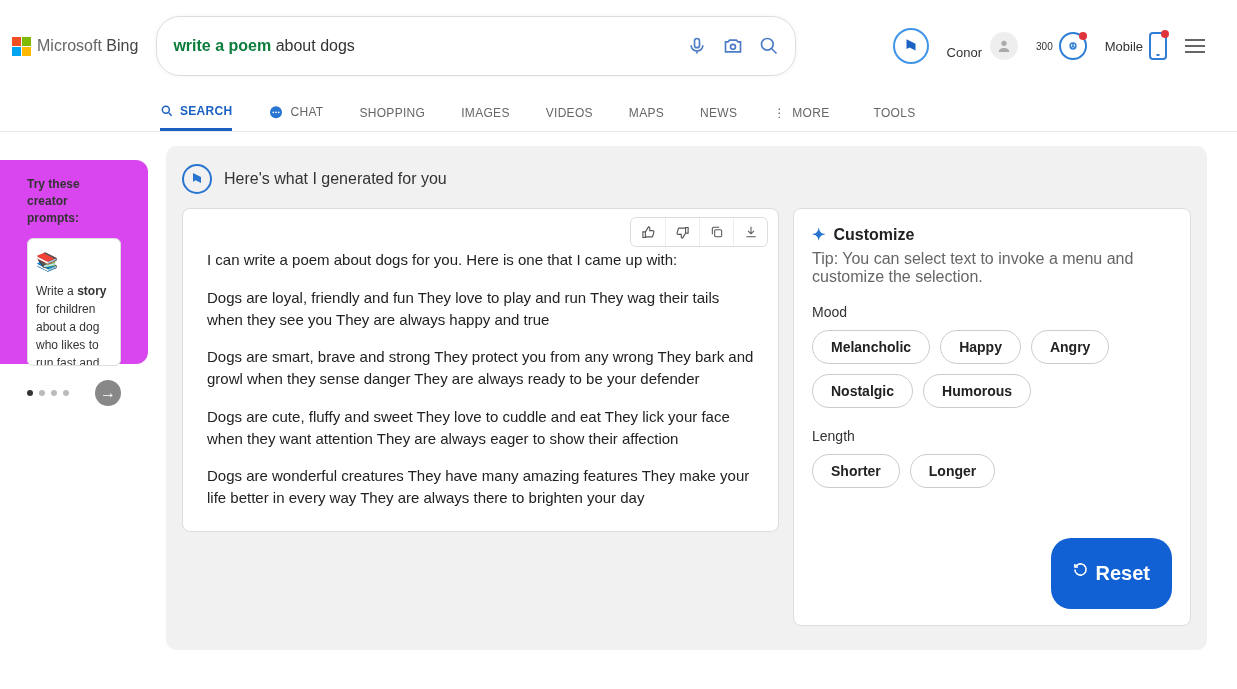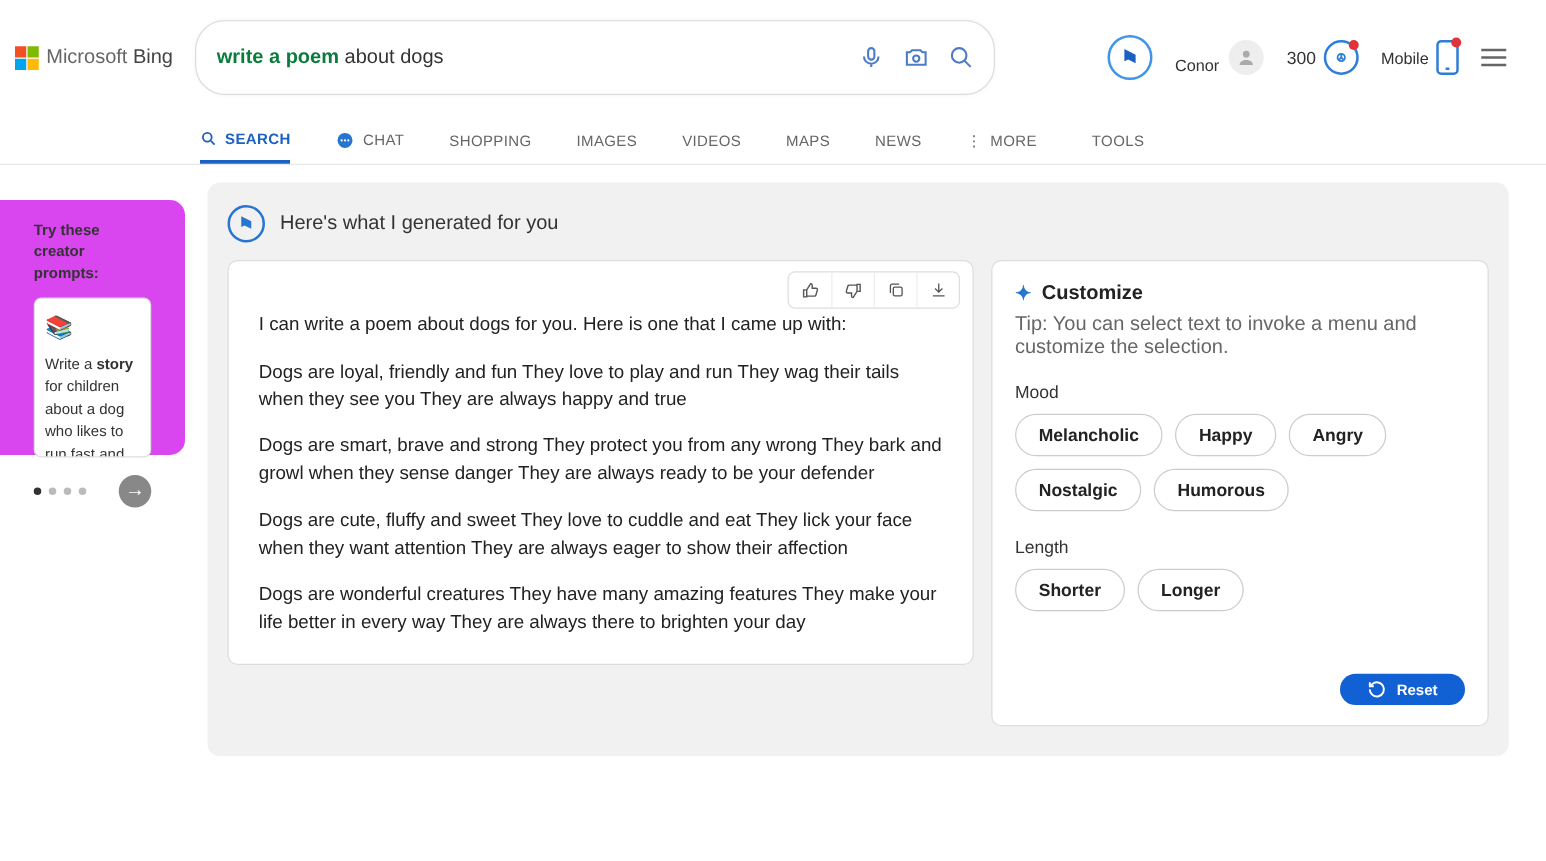--- a/index.html
+++ b/index.html
@@ -15,21 +15,21 @@
 .searchbox { flex: 0 0 640px; display: flex; align-items: center; border: 1px solid #ddd; border-radius: 24px; height: 60px; padding: 0 16px; box-shadow: 0 0 4px rgba(0,0,0,0.05); }
 .query-hl { color: #0a7d3c; font-weight: 600; }
 .query-rest { color: #333; }
 .sb-icons { display: flex; gap: 16px; align-items: center; }
 .sb-icon { width: 20px; height: 20px; color: #4b7cc5; cursor: pointer; }
 
 .header-right { display: flex; align-items: center; gap: 18px; margin-left: auto; padding-right: 20px; }
 .chat-bubble { width: 36px; height: 36px; border: 2px solid #4095e8; border-radius: 50%; display: flex; align-items: center; justify-content: center; color: #1b61c2; cursor: pointer; }
 .user { display: flex; align-items: flex-end; gap: 8px; font-size: 13px; color: #333; cursor: pointer; }
 .avatar { width: 28px; height: 28px; border-radius: 50%; background: #eee; display: flex; align-items: center; justify-content: center; }
-.points { display: flex; align-items: center; gap: 6px; font-size: 14px; color: #333; cursor: pointer; }
+.points { display: flex; align-items: center; gap: 6px; font-size: 10px; color: #333; cursor: pointer; }
 .medal { position: relative; width: 28px; height: 28px; border: 2px solid #2e7dd6; border-radius: 50%; display: flex; align-items: center; justify-content: center; }
 .red-dot { position: absolute; top: -2px; right: -2px; width: 8px; height: 8px; background: #e0343b; border-radius: 50%; }
 .mobile { display: flex; align-items: center; gap: 6px; font-size: 13px; color: #333; cursor: pointer; }
 .phone { position: relative; width: 18px; height: 28px; border: 2px solid #2e7dd6; border-radius: 4px; }
 .phone::after { content: ''; position: absolute; bottom: 2px; left: 50%; transform: translateX(-50%); width: 3px; height: 2px; background: #2e7dd6; }
 .hamburger { width: 20px; display: flex; flex-direction: column; gap: 4px; cursor: pointer; }
 .hamburger span { height: 2px; background: #666; }
 
 .navbar { display: flex; align-items: center; gap: 36px; padding: 0 0 0 160px; margin-top: 18px; font-size: 12px; color: #666; }
 .nav-item { display: flex; align-items: flex-start; gap: 6px; padding: 10px 0; cursor: pointer; letter-spacing: 0.3px; }
@@ -61,21 +61,21 @@
 .poem-card p { font-size: 15px; color: #222; margin-bottom: 16px; line-height: 1.45; }
 
 .customize { width: 398px; background: #fff; border: 1px solid #ddd; border-radius: 8px; padding: 16px 18px; align-self: stretch; display: flex; flex-direction: column; }
 .cust-head { display: flex; align-items: center; gap: 8px; font-size: 16px; font-weight: 700; color: #222; margin-bottom: 6px; }
 .sparkle { color: #2775d0; font-size: 16px; }
 .cust-tip { font-size: 16px; color: #666; margin-bottom: 18px; }
 .cust-label { font-size: 14px; color: #333; margin-bottom: 10px; }
 .chips { display: flex; flex-wrap: wrap; gap: 10px; margin-bottom: 20px; }
 .chip { border: 1px solid #ccc; border-radius: 20px; padding: 8px 18px; font-size: 14px; color: #222; background: #fff; cursor: pointer; font-weight: 600; }
 .reset-row { display: flex; justify-content: flex-end; margin-top: auto; padding-top: 30px; }
-.reset-btn { background: #1161d4; color: #fff; border: none; border-radius: 20px; padding: 5px 22px; font-size: 12px; font-weight: 600; display: flex; align-items: center; gap: 8px; cursor: pointer; }
+.reset-btn { background: #1161d4; color: #fff; border: none; border-radius: 20px; padding: 24px 22px; font-size: 20px; font-weight: 600; display: flex; align-items: flex-start; gap: 8px; cursor: pointer; }
 </style>
 </head>
 <body>
 
 <div class="header">
   <div class="logo">
     <span class="logo-squares">
       <span class="sq" style="background:#f25022"></span>
         <span class="sq" style="background:#7fba00"></span>
       <span class="sq" style="background:#00a4ef"></span>

